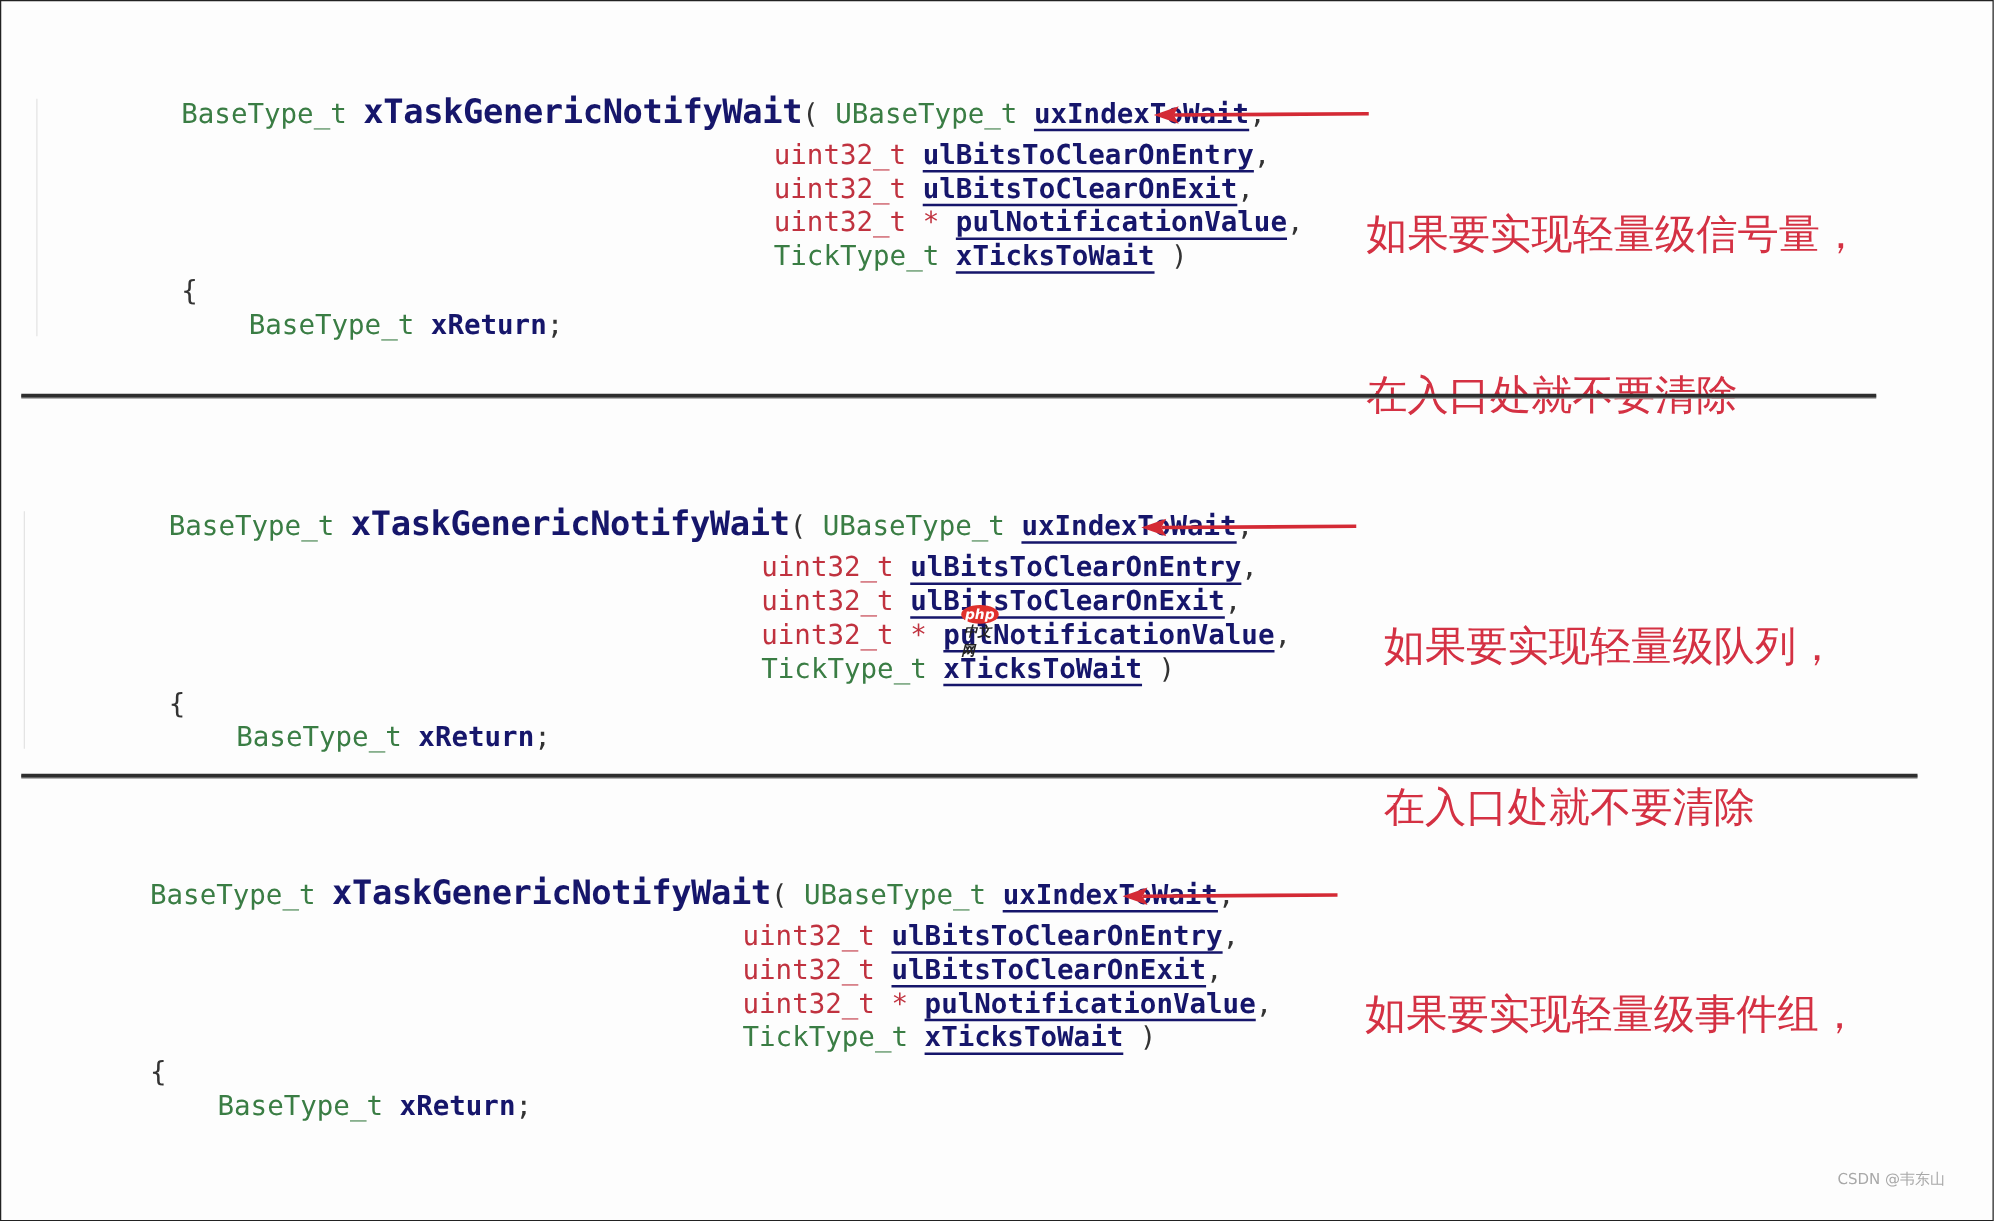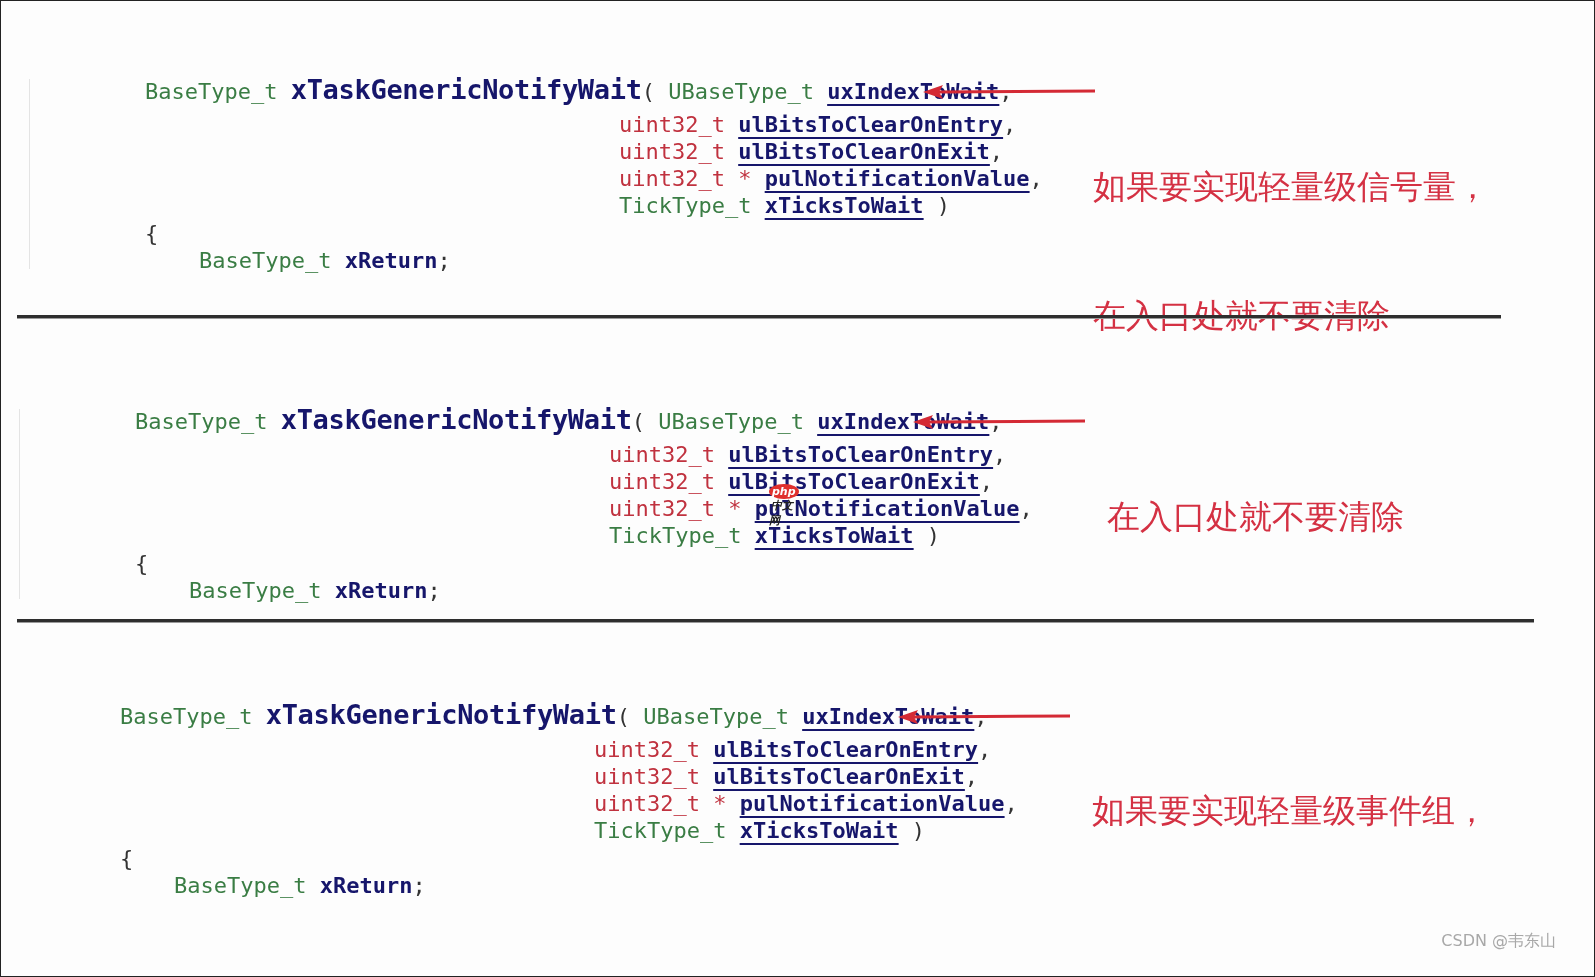--- a/index.html
+++ b/index.html
@@ -36,21 +36,21 @@
     position: absolute;
     font-family: "DejaVu Sans", sans-serif;
     font-size: 33px;
     line-height: 43px;
     color: #d43143;
     white-space: pre;
   }
   .watermark {
     position: absolute; right: 38px; bottom: 24px;
     font-family: "DejaVu Sans", sans-serif;
-    font-size: 16px; color: #a8a8a8;
+    font-size: 12px; color: #a8a8a8;
   }
   .stamp {
     position: absolute;
     font-family: "DejaVu Sans", sans-serif;
     font-size: 11px; font-style: italic; font-weight: bold;
   }
   .stamp .php { color: #fff; background: #e0312d; border-radius: 50%; padding: 1px 3px; }
   .stamp .cn { color: #222; margin-left: 2px; }
 </style>
 </head>
@@ -121,20 +121,21 @@
       </div>
     </div>
     <div class="stamp" style="left:748px;top:484px;margin-left:20px;">
       <span class="php">php</span><span class="cn">中文网</span>
     </div>
     <svg class="arrow" style="left:912px;top:412px;" width="175" height="18" viewBox="0 0 175 18">
       <line x1="16" y1="9" x2="172" y2="8" stroke="#d42a35" stroke-width="3"></line>
       <polygon points="0,9 20,2 16,9 20,16" fill="#d42a35"></polygon>
     </svg>
     <div class="note" style="left:1106px;top:408px;">
+      <div>如果要实现轻量级队列，</div>
       <div>在入口处就不要清除</div>
     </div>
   </div>
 
   <div class="divider" style="left:16px;top:618px;width:1517px;"></div>
 
   <div class="panel" style="left:0;top:0;">
     <div class="code" style="left:13px;top:673px;">
       <div class="line" style="left:0;top:0;">
         <span class="t-green">BaseType_t</span> <span class="t-fn">xTaskGenericNotifyWait</span><span class="t-punct">(</span> <span class="t-green">UBaseType_t</span> <span class="t-param">uxIndexToWait</span><span class="t-punct">,</span>

